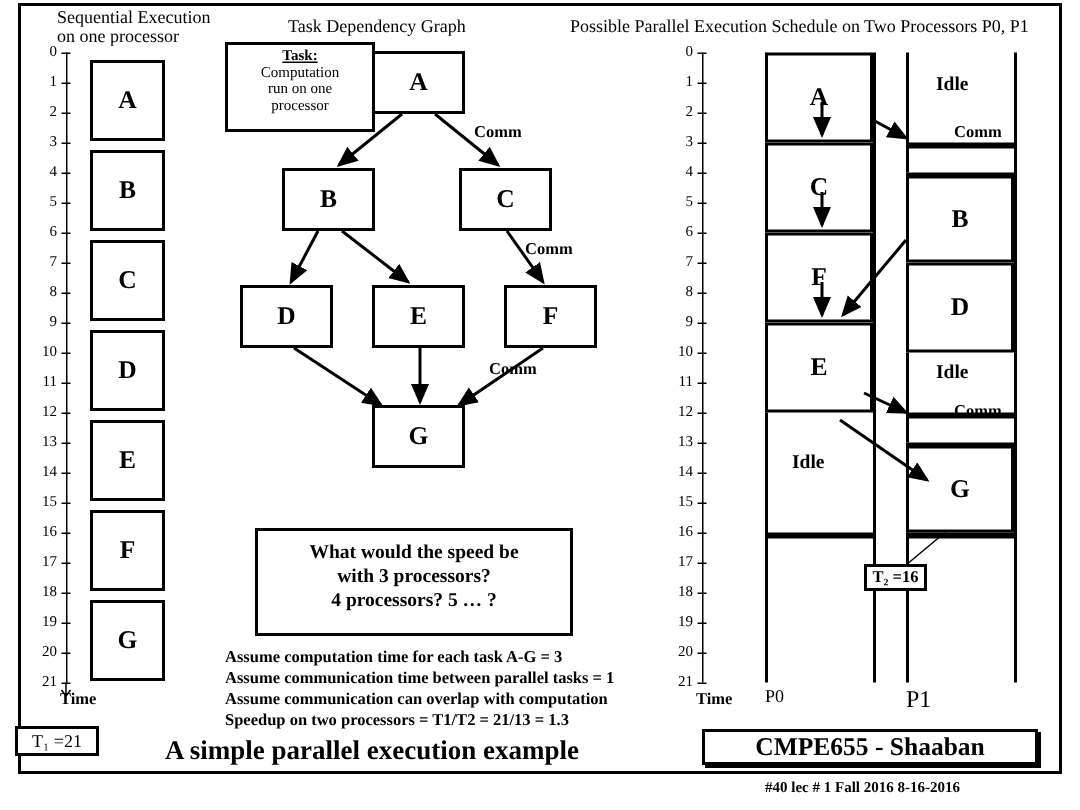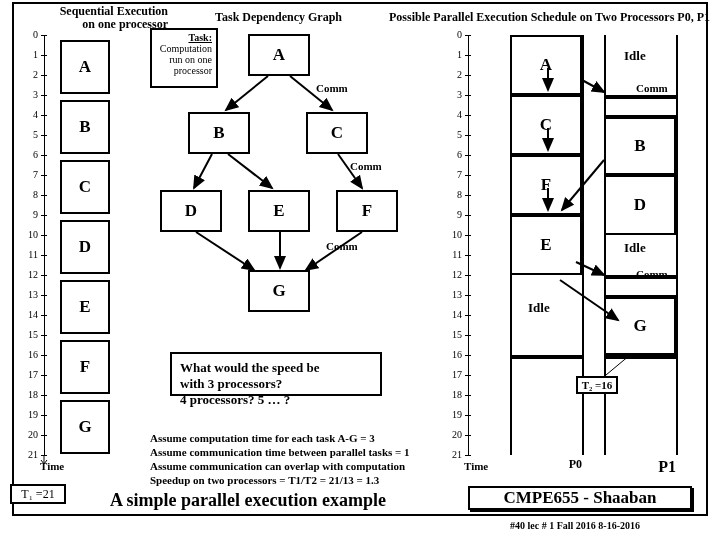--- a/index.html
+++ b/index.html
@@ -1,18 +1,18 @@
 <!DOCTYPE html>
 <html><head>
 <meta charset="utf-8">
 <style>
 *{box-sizing:border-box;margin:0;padding:0}
 body{font-family:"Times New Roman",serif;background:#fff;color:#000;width:720px;height:540px;position:relative;overflow:hidden}
 .frame{position:absolute;left:12px;top:2px;right:12px;bottom:24px;border:2px solid #000}
-.hdr{position:absolute;font-weight:bold;font-size:12px;text-align:right;line-height:1.1}
+.hdr{position:absolute;font-weight:normal;font-size:12px;text-align:left;line-height:1.1}
 .tick{position:absolute;width:6px;border-top:1px solid #000}
 .ticklbl{position:absolute;font-size:10px;text-align:right}
 .vline{position:absolute;width:0;border-left:1px solid #000}
 .box{position:absolute;border:2px solid #000;background:#fff;font-weight:bold;display:flex;align-items:center;justify-content:center}
 .task{font-size:17px}
 .lbl{position:absolute;font-size:11px}
 .foot{position:absolute;font-size:10px}
 svg{position:absolute;overflow:visible}
 </style>
 </head>
@@ -35,21 +35,21 @@
 <div class="box task" style="left:60px;top:340px;width:50px;height:54px">F</div>
 <div class="box task" style="left:60px;top:400px;width:50px;height:54px">G</div>
 
 <div class="lbl" style="left:40px;top:460px;font-weight:bold">Time</div>
 <svg style="left:44px;top:455px;width:10px;height:12px">
     <path d="M0 0 L0 8 M-3 5 L0 9 L3 5" stroke="#000" fill="none"></path>
   </svg>
 
 <div class="box" style="left:10px;top:484px;width:56px;height:20px;font-size:12px;font-weight:normal">T₁ =21</div>
 
-<div class="box" style="left:150px;top:28px;width:68px;height:60px;display:block;padding:2px 4px;font-size:10px;text-align:right">
+<div class="box" style="left:150px;top:28px;width:100px;height:60px;display:block;padding:2px 4px;font-size:10px;text-align:center">
  <div style="text-decoration:underline;font-weight:bold">Task:</div>
  <div style="white-space:pre-line;font-weight:normal">Computation
 run on one
 processor</div>
 </div>
 
 <div class="box task" style="left:248px;top:34px;width:62px;height:42px">A</div>
 <div class="box task" style="left:188px;top:112px;width:62px;height:42px">B</div>
 <div class="box task" style="left:306px;top:112px;width:62px;height:42px">C</div>
 <div class="box task" style="left:160px;top:190px;width:62px;height:42px">D</div>
@@ -70,21 +70,21 @@
 <line x1="118" y1="46" x2="76" y2="80" stroke="#000" stroke-width="2" marker-end="url(#ah)"></line>
 <line x1="140" y1="46" x2="182" y2="80" stroke="#000" stroke-width="2" marker-end="url(#ah)"></line>
 <line x1="62" y1="124" x2="44" y2="158" stroke="#000" stroke-width="2" marker-end="url(#ah)"></line>
 <line x1="78" y1="124" x2="122" y2="158" stroke="#000" stroke-width="2" marker-end="url(#ah)"></line>
 <line x1="188" y1="124" x2="212" y2="158" stroke="#000" stroke-width="2" marker-end="url(#ah)"></line>
 <line x1="46" y1="202" x2="104" y2="240" stroke="#000" stroke-width="2" marker-end="url(#ah)"></line>
 <line x1="130" y1="202" x2="130" y2="238" stroke="#000" stroke-width="2" marker-end="url(#ah)"></line>
 <line x1="212" y1="202" x2="156" y2="240" stroke="#000" stroke-width="2" marker-end="url(#ah)"></line>
 </svg>
 
-<div class="box" style="left:170px;top:352px;width:212px;height:44px;display:block;padding:6px 8px;font-size:13px;text-align:left">
+<div class="box" style="left:170px;top:352px;width:212px;height:72px;display:block;padding:6px 8px;font-size:13px;text-align:center">
  <div>What would the speed be</div>
  <div>with 3 processors?</div>
  <div>4 processors?  5 … ?</div>
 </div>
 
 <div class="lbl" style="left:150px;top:432px;font-weight:bold">Assume computation time for each task A-G = 3</div>
 <div class="lbl" style="left:150px;top:446px;font-weight:bold">Assume communication time between parallel tasks = 1</div>
 <div class="lbl" style="left:150px;top:460px;font-weight:bold">Assume communication can overlap with computation</div>
 <div class="lbl" style="left:150px;top:474px;font-weight:bold">Speedup on two processors =  T1/T2  = 21/13 = 1.3</div>
 

